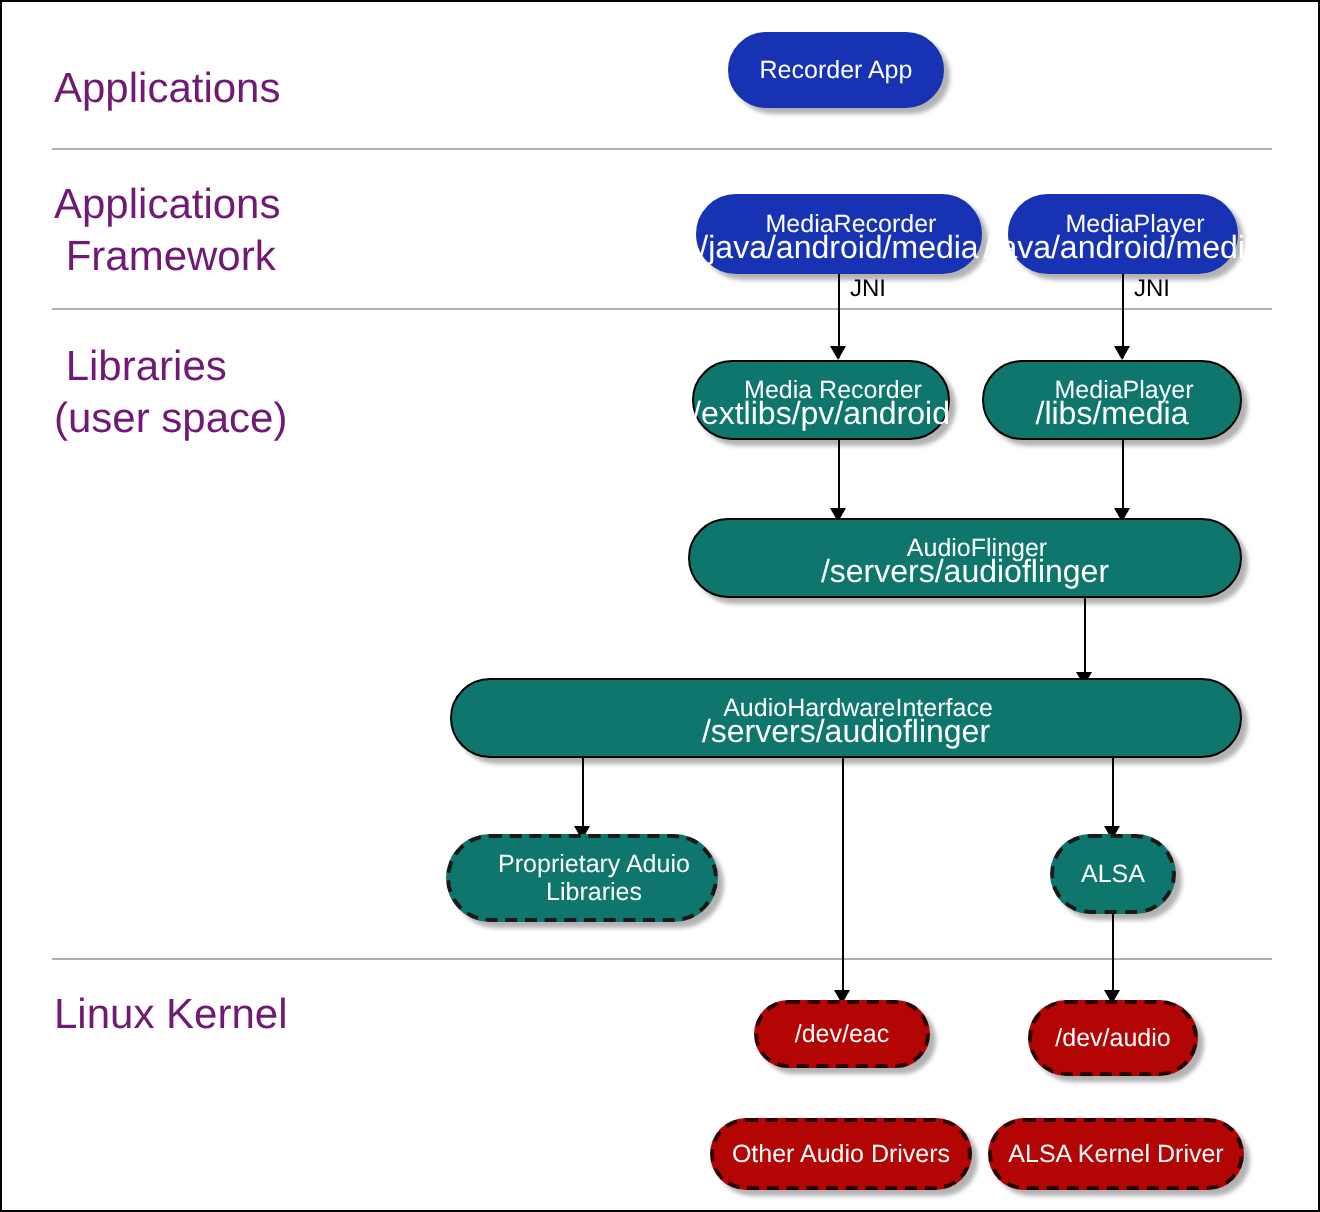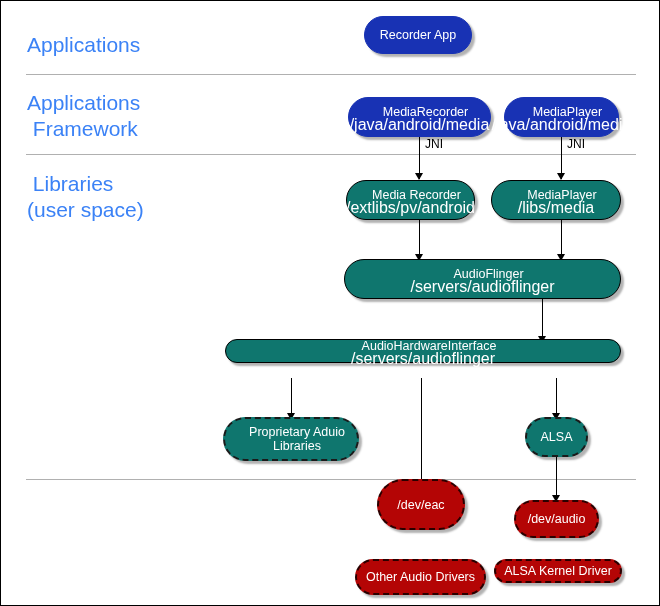--- a/index.html
+++ b/index.html
@@ -21,21 +21,21 @@
   
   .sep {
     position: absolute;
     height: 1px;
     background: #b0b0b0;
   }
 
   
   .layer-label {
     position: absolute;
-    color: #3b82f6;
+    color: #701a75;
     font-size: 21px;
     line-height: 26px;
     font-family: "Liberation Sans", sans-serif;
     white-space: pre;
     letter-spacing: 0px;
   }
 
   
   .node {
     position: absolute;
@@ -113,20 +113,21 @@
   <div class="sep" style="left:25px; top:478px; width:610px;"></div>
 
   <div class="layer-label" style="left:26px; top:31px;">Applications</div>
 
   <div class="layer-label" style="left:26px; top:89px;">Applications
  Framework</div>
 
   <div class="layer-label" style="left:26px; top:170px;"> Libraries
 (user space)</div>
 
+  <div class="layer-label" style="left:26px; top:494px;">Linux Kernel</div>
 
   <div class="vline" style="left:418px; top:136px; height:42px;"></div>
   <div class="arrowhead" style="left:414px; top:172px;"></div>
   <div class="edge-label" style="left:424px; top:136px;">JNI</div>
 
   <div class="vline" style="left:560px; top:136px; height:42px;"></div>
   <div class="arrowhead" style="left:556px; top:172px;"></div>
   <div class="edge-label" style="left:566px; top:136px;">JNI</div>
 
   <div class="vline" style="left:418px; top:219px; height:42px;"></div>
@@ -173,43 +174,43 @@
   <div class="node green two-line" style="left:490px; top:179px; width:130px; height:40px;">
     <span class="t1">MediaPlayer</span>
     <span class="t2">/libs/media</span>
   </div>
 
   <div class="node green two-line" style="left:343px; top:258px; width:277px; height:40px;">
     <span class="t1">AudioFlinger</span>
     <span class="t2">/servers/audioflinger</span>
   </div>
 
-  <div class="node green two-line" style="left:224px; top:338px; width:396px; height:24px;">
+  <div class="node green two-line" style="left:224px; top:338px; width:396px; height:40px;">
     <span class="t1">AudioHardwareInterface</span>
     <span class="t2">/servers/audioflinger</span>
   </div>
 
   <div class="node green dashed two-line" style="left:222px; top:416px; width:136px; height:44px;">
     <span class="t1">Proprietary Aduio</span>
     <span class="t1">Libraries</span>
   </div>
 
   <div class="node green dashed" style="left:524px; top:416px; width:63px; height:40px;">
     <span class="t1">ALSA</span>
   </div>
 
-  <div class="node red" style="left:376px; top:478px; width:88px; height:51px;">
+  <div class="node red" style="left:376px; top:499px; width:88px; height:34px;">
     <span class="t1">/dev/eac</span>
   </div>
 
   <div class="node red" style="left:513px; top:499px; width:85px; height:38px;justify-content:center;">
     <span class="t1">/dev/audio</span>
   </div>
 
   <div class="node red" style="left:354px; top:558px; width:131px; height:36px;">
     <span class="t1">Other Audio Drivers</span>
   </div>
 
-  <div class="node red" style="left:493px; top:558px; width:128px; height:24px;">
+  <div class="node red" style="left:493px; top:558px; width:128px; height:36px;">
     <span class="t1">ALSA Kernel Driver</span>
   </div>
 
 </div>
 
 </body></html>

